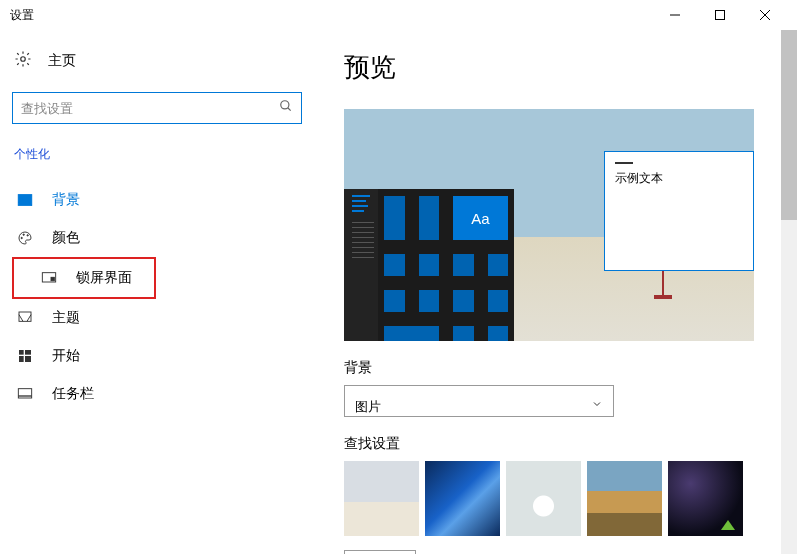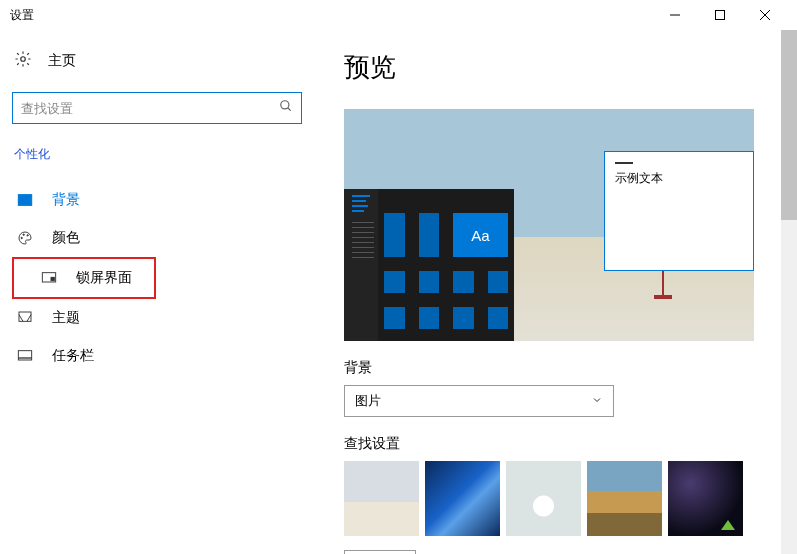--- a/index.html
+++ b/index.html
@@ -39,31 +39,31 @@
 .tower::before { content:""; position:absolute; top:-4px; left:-6px; width:14px; height:4px; background:#a03030; }
 .tower::after { content:""; position:absolute; bottom:-4px; left:-8px; width:18px; height:4px; background:#a03030; }
 .start-panel { position: absolute; left: 0; bottom: 0; width: 170px; height: 152px; background: #1b1b1b; display: flex; }
 .start-left { width: 34px; background: #232323; padding: 6px 8px; display:flex; flex-direction:column; gap:6px; }
 .start-left .bars { display:flex; flex-direction:column; gap:3px; }
 .start-left .bars div { height:2px; background:#0078d7; }
 .start-left .bars div:nth-child(1){width:18px} .start-left .bars div:nth-child(2){width:14px}
 .start-left .bars div:nth-child(3){width:16px} .start-left .bars div:nth-child(4){width:12px}
 .start-left .lines { display:flex; flex-direction:column; gap:4px; margin-top:4px; }
 .start-left .lines div { height:1px; background:#555; width:22px; }
-.tiles { flex:1; padding: 24px 6px; display:grid; grid-template-columns: repeat(4, 1fr); grid-template-rows: 44px 22px 22px 22px 22px; gap:14px; }
+.tiles { flex:1; padding: 7px 6px; display:grid; grid-template-columns: repeat(4, 1fr); grid-template-rows: 44px 22px 22px 22px 22px; gap:14px; }
 .tile { background:#0063b1; }
 .tile.big { grid-column: span 2; grid-row: span 1; display:flex; align-items:center; justify-content:center; color:#fff; font-size:15px; background:#0078d7; }
 .tiles .r1a{grid-column:1;grid-row:1} .tiles .r1b{grid-column:2;grid-row:1}
 .tiles .big{grid-column:3/5;grid-row:1}
 .popup { position:absolute; right:0; top:42px; width:150px; height:120px; background:#fff; border:1px solid #0078d7; padding:10px; }
 .popup .bar { width:18px; height:2px; background:#333; margin-bottom:6px; }
 .popup .txt { font-size:12px; }
 
 .field-label { font-size:14px; margin:18px 0 8px; }
-.dropdown { width:270px; height:32px; border:1px solid #999; display:flex; align-items:center; padding:12px 10px; font-size:13px; justify-content:space-between; cursor:pointer; }
+.dropdown { width:270px; height:32px; border:1px solid #999; display:flex; align-items:flex-start; padding:12px 10px; font-size:13px; justify-content:space-between; cursor:pointer; }
 .dropdown svg { width:12px; height:12px; }
 
 .thumbs { display:flex; gap:6px; margin-top:6px; }
 .thumb { width:75px; height:75px; background:#ccc; cursor:pointer; }
 .t1{background:linear-gradient(#d8dde3 0%,#d8dde3 55%,#ece6d8 55%,#ece6d8 100%)}
 .t2{background:linear-gradient(135deg,#0a2a5c,#1862c8 45%,#5aa0e8 60%,#0a2a5c);}
 .t3{background:radial-gradient(circle at 50% 60%,#fff 0 10px,#dce3e3 11px);}
 .t4{background:linear-gradient(#7aa5c2 0 40%,#c79a52 40% 70%,#816838 70%);}
 .t5{background:radial-gradient(ellipse at 30% 30%,#4a3b70,#0a0a16 70%);position:relative}
 .t5::after{content:"";position:absolute;right:8px;bottom:6px;width:14px;height:10px;background:#6fbf3a;clip-path:polygon(50% 0,100% 100%,0 100%)}
@@ -149,20 +149,31 @@
       <span class="icon">
           <svg viewBox="0 0 24 24" fill="none" stroke="#333" stroke-width="1.4">
             <rect x="3" y="3" width="18" height="14"></rect>
             <path d="M3 7l6 10M21 7l-6 10"></path>
           </svg>
         </span>
       <span>主题</span>
     </div>
     <div class="nav-item">
       <span class="icon">
+          <svg viewBox="0 0 24 24" fill="#333">
+            <rect x="3" y="3" width="7" height="7"></rect>
+            <rect x="12" y="3" width="9" height="7"></rect>
+            <rect x="3" y="12" width="7" height="9"></rect>
+            <rect x="12" y="12" width="9" height="9"></rect>
+          </svg>
+        </span>
+      <span>开始</span>
+    </div>
+    <div class="nav-item">
+      <span class="icon">
           <svg viewBox="0 0 24 24" fill="none" stroke="#333" stroke-width="1.4">
             <rect x="2" y="4" width="20" height="14"></rect>
             <line x1="2" y1="15" x2="22" y2="15" stroke-width="2"></line>
           </svg>
         </span>
       <span>任务栏</span>
     </div>
   </div>
 
   <div class="main">

